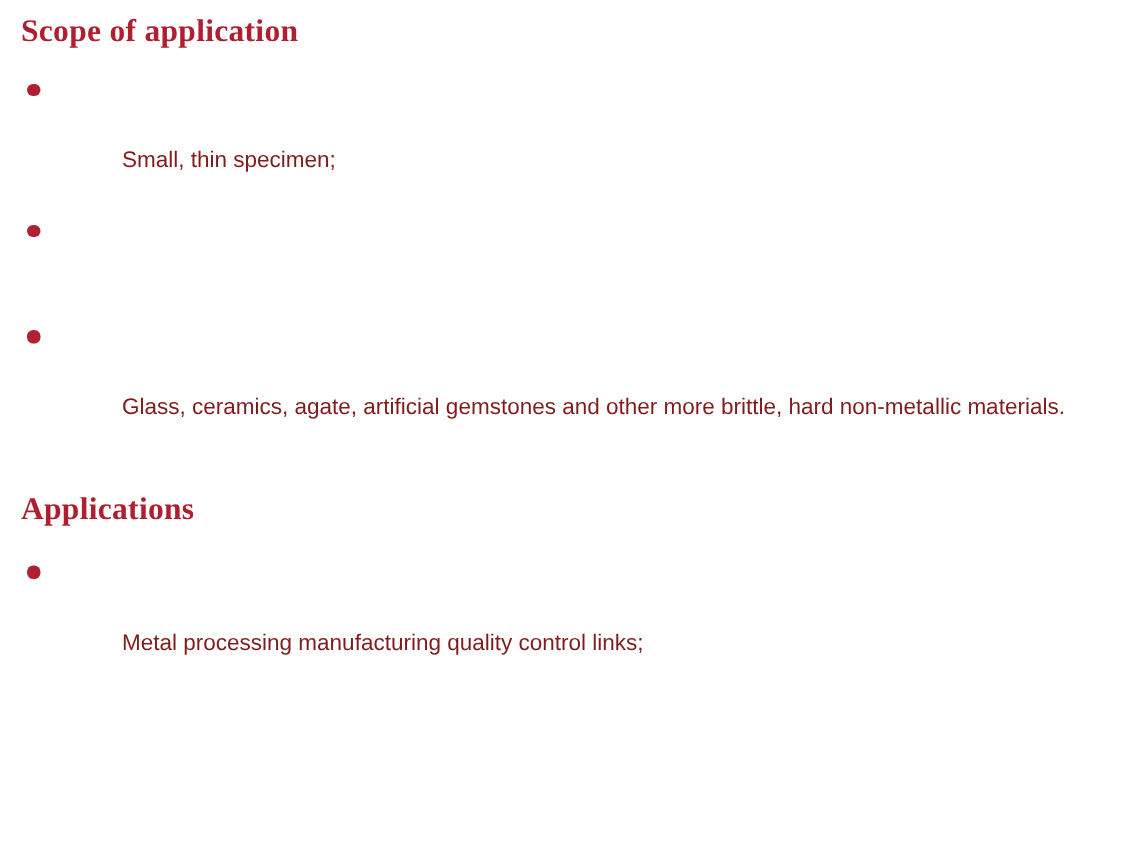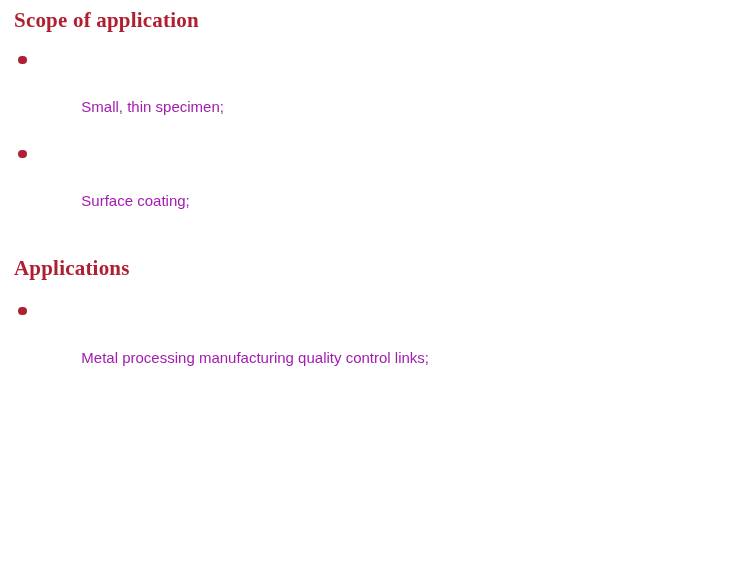--- a/index.html
+++ b/index.html
@@ -31,21 +31,21 @@
   .bullets {
     list-style: none;
     margin: 15px 0 0 0;
     padding: 0;
   }
   .item {
     position: relative;
     padding-left: 34px;
     line-height: 23.5px;
     font-size: 15px;
-    color: #a21caf;
+    color: #7f1d1d;
     white-space: pre;
   }
   .dot {
     position: absolute;
     left: 4px;
     top: 7.5px;
     width: 8.5px;
     height: 8.5px;
     border-radius: 50%;
     background: #b11f33;
@@ -60,21 +60,24 @@
 
   <section class="section-scope">
     <h2 class="heading">Scope of application</h2>
     <ul class="bullets">
       <li class="item">
         <span class="dot"></span>
         <span>Small, thin specimen;</span>
       </li>
       <li class="item">
         <span class="dot"></span>
-        <span>Surface coating;</span>
+      </li>
+      <li class="item">
+        <span class="dot"></span>
+        <span>Glass, ceramics, agate, artificial gemstones and other more brittle, hard non-metallic materials.</span>
       </li>
     </ul>
   </section>
 
   <section class="section-applications">
     <h2 class="heading">Applications</h2>
     <ul class="bullets">
       <li class="item">
         <span class="dot"></span>
         <span>Metal processing manufacturing quality control links;</span>

